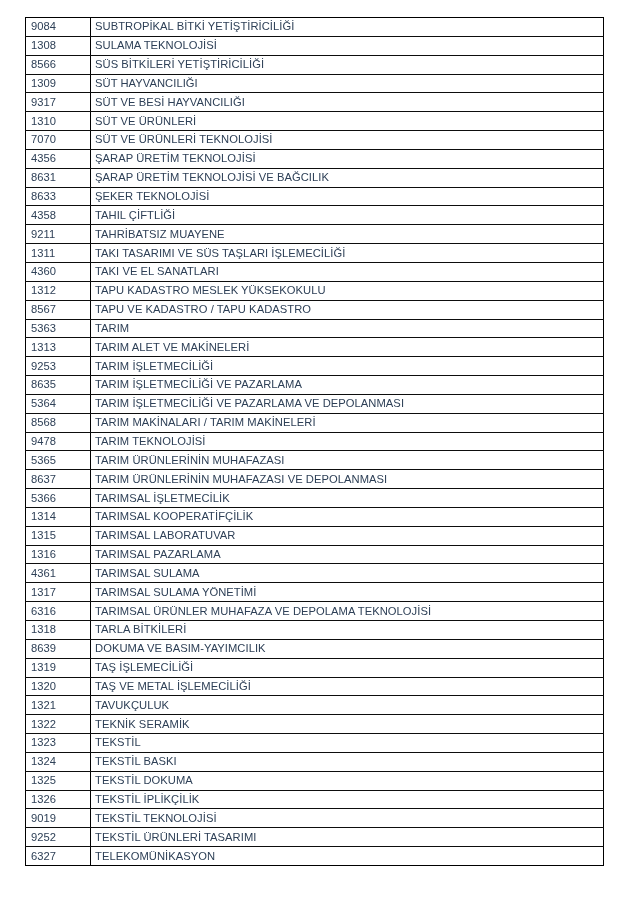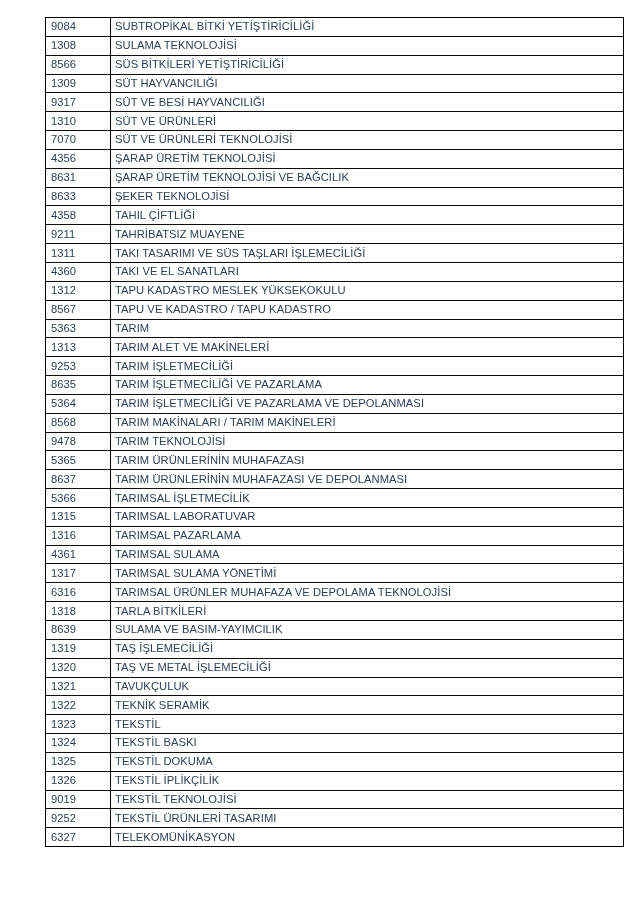--- a/index.html
+++ b/index.html
@@ -26,21 +26,20 @@
     width: 578px;
   }
   table.code-table {
     border-collapse: collapse;
     table-layout: fixed;
     width: 578px;
     border-left: 1.6px solid #000000;
     border-right: 1.6px solid #000000;
     border-top: 1.6px solid #000000;
     border-bottom: 1.6px solid #000000;
-    margin-left: 20px;
   }
   table.code-table col.col-code { width: 65px; }
   table.code-table col.col-name { width: 513px; }
   table.code-table tr {
     height: 18.85px;
   }
   table.code-table td {
     border-top: 1.5px solid #0d0d0d;
     border-bottom: 1.5px solid #0d0d0d;
     padding: 0 0 0 4px;
@@ -168,20 +167,24 @@
           </tr>
           <tr class="code-row">
             <td class="cell-code">8637</td>
             <td class="cell-name">TARIM ÜRÜNLERİNİN MUHAFAZASI VE DEPOLANMASI</td>
           </tr>
           <tr class="code-row">
             <td class="cell-code">5366</td>
             <td class="cell-name">TARIMSAL İŞLETMECİLİK</td>
           </tr>
           <tr class="code-row">
+            <td class="cell-code">1314</td>
+            <td class="cell-name">TARIMSAL KOOPERATİFÇİLİK</td>
+          </tr>
+          <tr class="code-row">
             <td class="cell-code">1315</td>
             <td class="cell-name">TARIMSAL LABORATUVAR</td>
           </tr>
           <tr class="code-row">
             <td class="cell-code">1316</td>
             <td class="cell-name">TARIMSAL PAZARLAMA</td>
           </tr>
           <tr class="code-row">
             <td class="cell-code">4361</td>
             <td class="cell-name">TARIMSAL SULAMA</td>
@@ -193,21 +196,21 @@
           <tr class="code-row">
             <td class="cell-code">6316</td>
             <td class="cell-name">TARIMSAL ÜRÜNLER MUHAFAZA VE DEPOLAMA TEKNOLOJİSİ</td>
           </tr>
           <tr class="code-row">
             <td class="cell-code">1318</td>
             <td class="cell-name">TARLA BİTKİLERİ</td>
           </tr>
           <tr class="code-row">
             <td class="cell-code">8639</td>
-            <td class="cell-name">SULAMA VE BASIM-YAYIMCILIK</td>
+            <td class="cell-name">DOKUMA VE BASIM-YAYIMCILIK</td>
           </tr>
           <tr class="code-row">
             <td class="cell-code">1319</td>
             <td class="cell-name">TAŞ İŞLEMECİLİĞİ</td>
           </tr>
           <tr class="code-row">
             <td class="cell-code">1320</td>
             <td class="cell-name">TAŞ VE METAL İŞLEMECİLİĞİ</td>
           </tr>
           <tr class="code-row">

